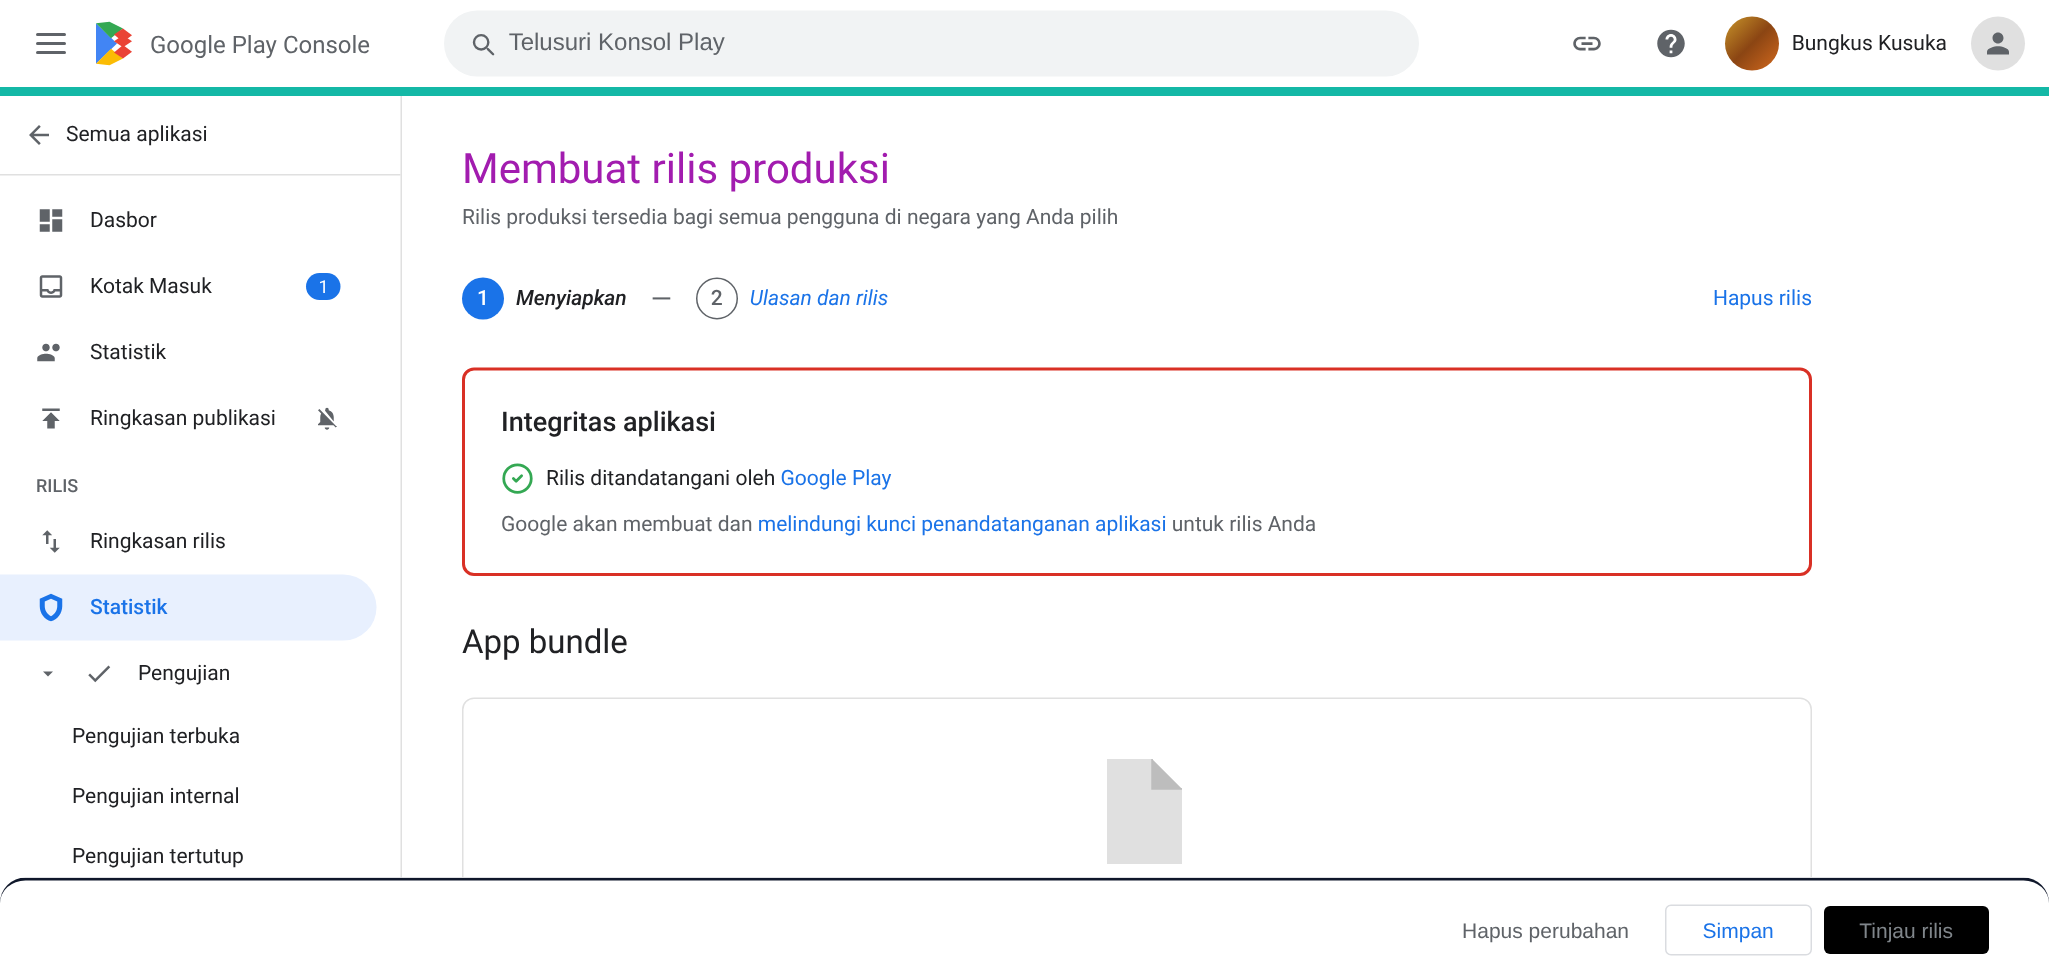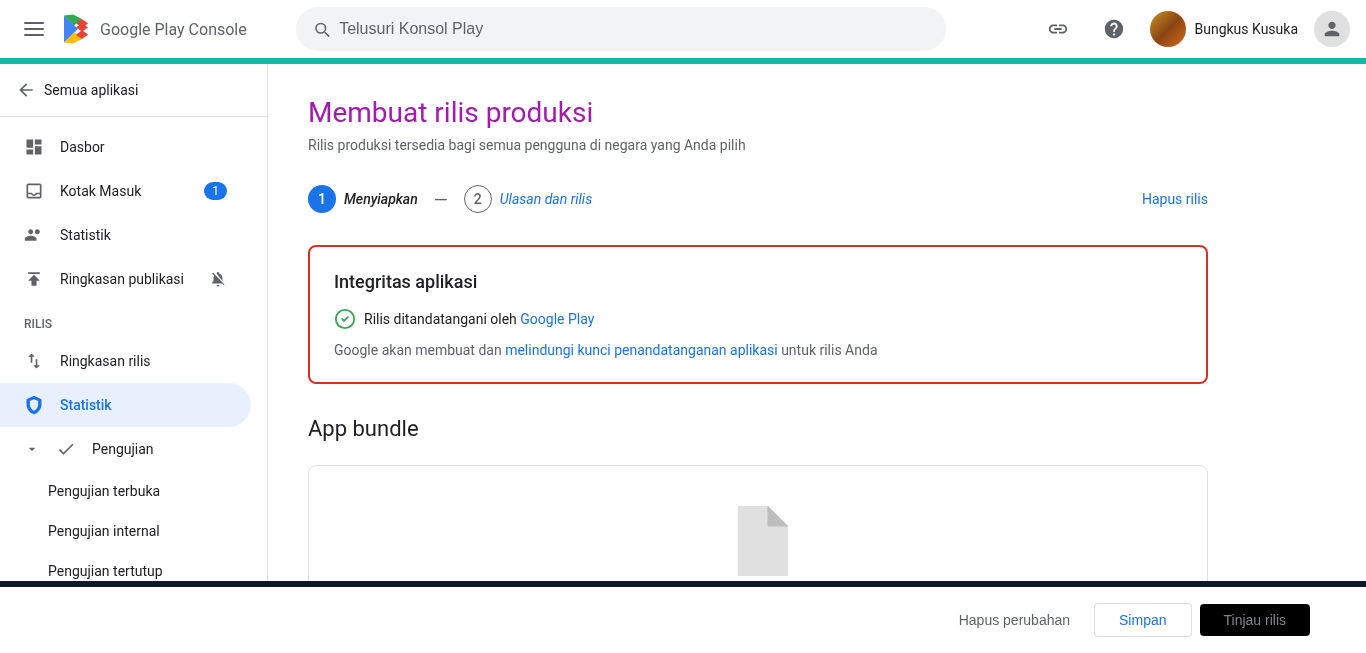--- a/index.html
+++ b/index.html
@@ -106,22 +106,23 @@
     .bundle-area {
       border: 1px solid #e0e0e0; border-radius: 8px;
       padding: 40px; display: flex; flex-direction: column; align-items: center; justify-content: center;
       min-height: 160px;
     }
     .bundle-icon { margin-bottom: 16px; }
 
     
     .bottom-bar {
       display: flex; align-items: center; justify-content: flex-end;
-      gap: 8px; padding: 16px 56px; border-top: 6px solid #0f172a;
+      gap: 8px; padding: 16px 40px; border-top: 2px solid #0f172a;
       flex-shrink: 0;
+      border-radius: 17px;
     }
     .btn-text { background: none; border: none; color: #5f6368; font-size: 14px; padding: 8px 16px; cursor: pointer; border-radius: 4px; }
     .btn-outlined {
       background: none; border: 1px solid #dadce0; color: #1a73e8;
       font-size: 14px; padding: 8px 24px; cursor: pointer; border-radius: 4px;
     }
     .btn-filled {
       background: #000000; border: none; color: #80868b;
       font-size: 14px; padding: 8px 24px; cursor: pointer; border-radius: 4px;
     }

